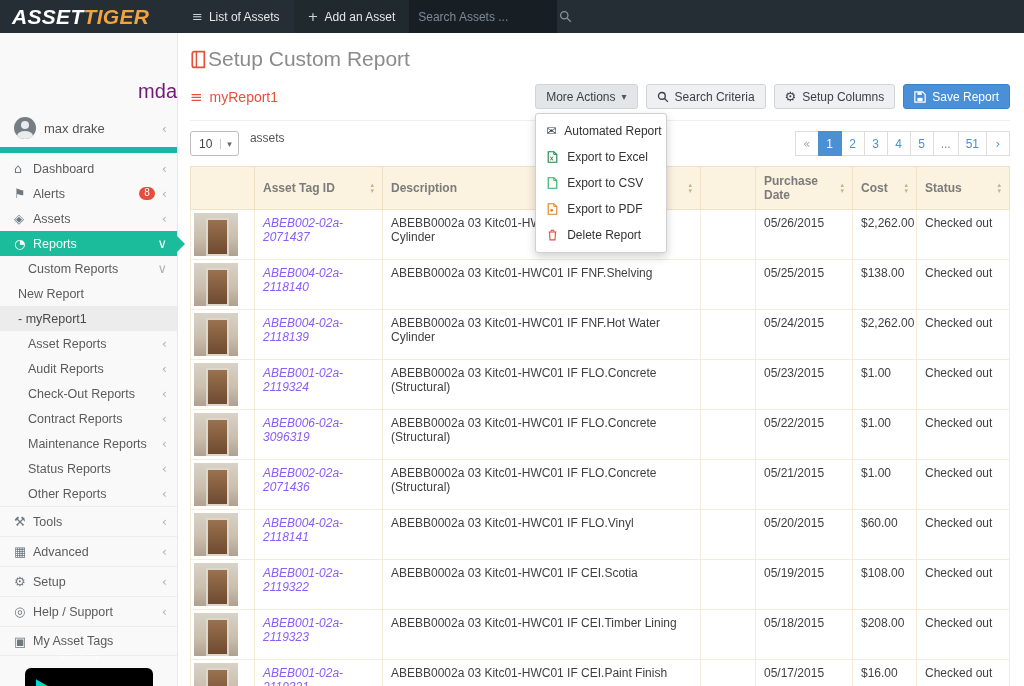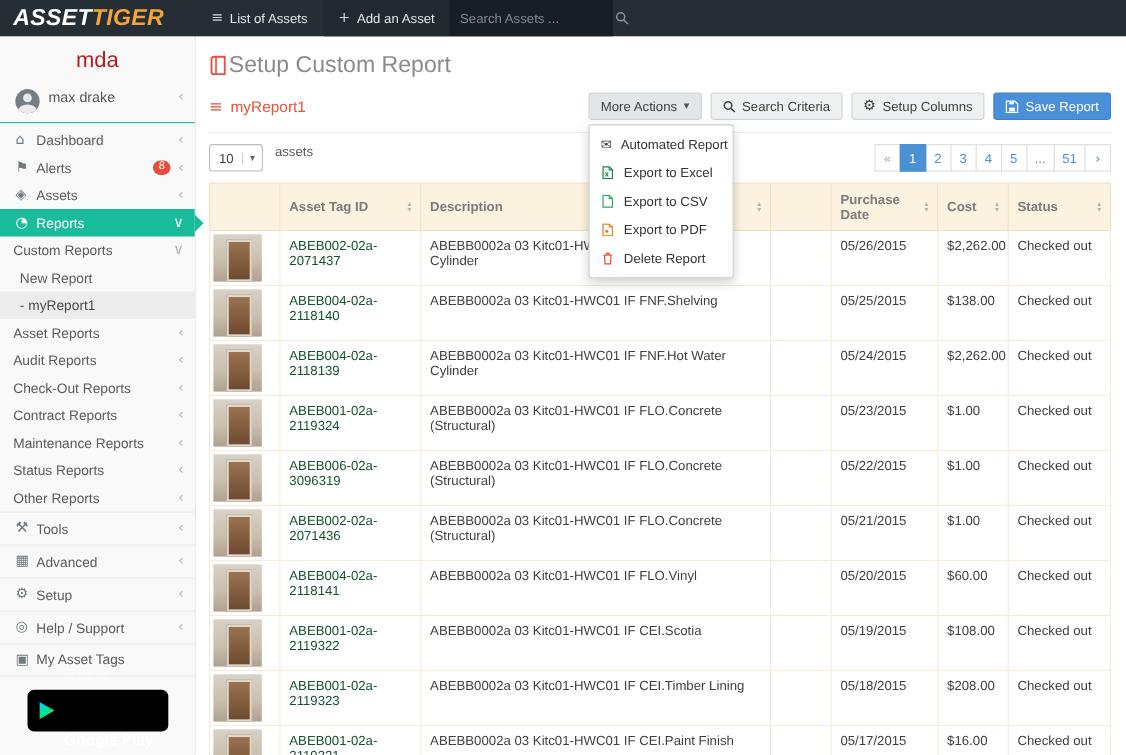--- a/index.html
+++ b/index.html
@@ -21,36 +21,36 @@
   .search-box { display:flex; align-items:center; justify-content:space-between;
     background:#171f24; margin:0; padding:0 9px; width:148px;gap:29px; }
   .search-box input { background:transparent; border:none; outline:none; color:#cfd6da;
     font-size:12px; width:112px; font-family:"Liberation Sans", sans-serif; }
   .search-box input::placeholder { color:#7f8a90; }
   .mag { display:inline-flex; color:#8a949a; }
 
   
   .sidebar { position:absolute; top:33px; left:0; width:178px; bottom:0; background:#f9f9f9;
     border-right:1px solid #e8e8e8; z-index:20; }
-  .company { text-align:center; font-size:20px; color:#b91c1c; padding:11px 0 9px; }
-  .user-row { display:flex; align-items:flex-start; gap:8px; padding:5px 10px 8px 14px;
-    border-bottom:1px solid #14b8a6; margin-bottom:3px; cursor:pointer; }
+  .company { text-align:right; font-size:20px; color:#701a75; padding:11px 0 9px;margin-top:36px; }
+  .user-row { display:flex; align-items:center; gap:8px; padding:5px 10px 8px 14px;
+    border-bottom:6px solid #14b8a6; margin-bottom:3px; cursor:pointer; }
   .avatar { width:22px; height:22px; border-radius:50%; background:#747e84; position:relative;
     overflow:hidden; flex:0 0 auto; }
   .avatar::before { content:""; position:absolute; top:4px; left:7px; width:8px; height:8px;
     border-radius:50%; background:#e9ebec; }
   .avatar::after { content:""; position:absolute; top:14px; left:3px; width:16px; height:10px;
     border-radius:50% 50% 0 0; background:#e9ebec; }
   .user-name { flex:1; font-size:13px; color:#555; }
   .side-item { display:flex; align-items:center; height:25px; padding:0 10px 0 14px;
     font-size:12.5px; color:#5b5b5b; cursor:pointer; position:relative; }
   .si-icon { width:19px; font-size:13px; color:#6f7a80; flex:0 0 auto; }
   .si-label { flex:1; white-space:nowrap; overflow:hidden; }
   .si-chev { color:#b2b2b2; font-size:13px; }
-  .side-item.lvl2 { padding-left:12px; }
+  .side-item.lvl2 { padding-left:28px; }
   .side-item.lvl3 { padding-left:18px; }
   .side-item.active { background:#1abc9c; color:#fff; }
   .side-item.active .si-icon, .side-item.active .si-chev { color:#fff; }
   .side-item.active::after { content:""; position:absolute; right:-8px; top:50%;
     margin-top:-8px; border-top:8px solid transparent; border-bottom:8px solid transparent;
     border-left:8px solid #1abc9c; }
   .side-item.selected { background:#ececec; color:#4a4a4a; }
   .side-item.group { height:30px; border-top:1px solid #ececec; }
   .side-item.group-last { border-bottom:1px solid #ececec; }
   .badge { background:#e74c3c; color:#fff; border-radius:9px; font-size:10px;
@@ -114,21 +114,21 @@
   .assets th { background:#fbf2df; border:1px solid #f0e2c6; color:#7b7b7b; font-weight:bold;
     text-align:left; padding:7px 8px; cursor:pointer; }
   .hd { display:flex; align-items:center; justify-content:space-between; }
   .sort { display:inline-flex; flex-direction:column; line-height:6px; font-size:7px;
     color:#c6b38f; font-family:"DejaVu Sans", sans-serif; }
   .sort::before { content:"▴"; }
   .sort::after { content:"▾"; }
   .assets td { border:1px solid #f6ebd8; padding:6px 8px 3px; color:#3f3f3f;
     vertical-align:top; height:49px; }
   .assets td.c-photo { padding:3px; }
-  .taglink { color:#14532d; text-decoration:none; cursor:pointer; }
+  .taglink { color:#8b5cf6; text-decoration:none; cursor:pointer;font-style:italic; }
   .thumb { width:44px; height:43px; position:relative; cursor:pointer;
     background:linear-gradient(180deg,#d8d2c8 0%,#cbbfae 55%,#b0a190 100%); }
   .thumb::before { content:""; position:absolute; left:12px; top:5px; width:19px;
     height:34px; background:linear-gradient(180deg,#9a7250,#6e4a30);
     border:2px solid #ded8cc; }
 </style>
 </head>
 <body>
 
 <div class="navbar">

